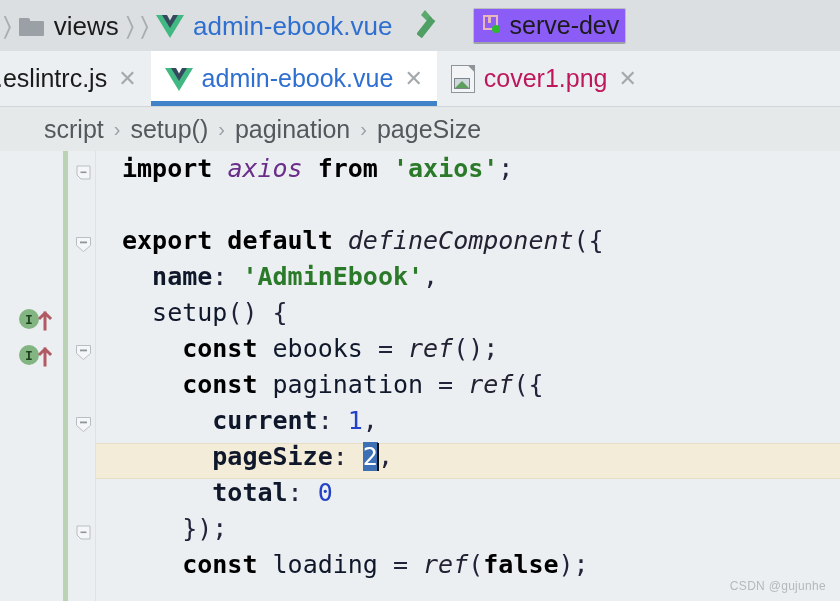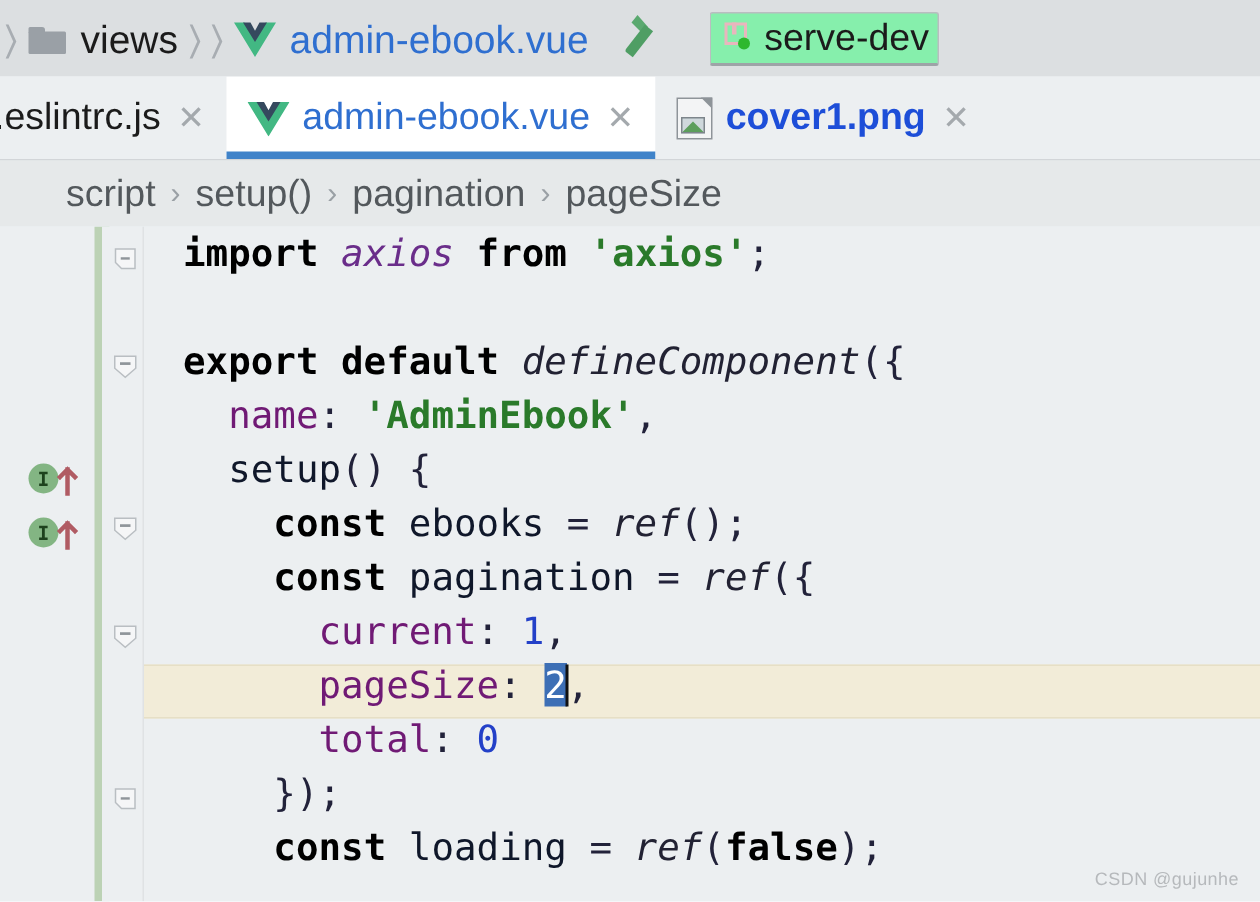--- a/index.html
+++ b/index.html
@@ -95,21 +95,21 @@
   .hammer-icon {
     width: 42px; height: 40px;
     flex: 0 0 auto;
   }
   .run-config {
     margin-left: 14px;
     height: 36px;
     display: flex;
     align-items: center;
     gap: 8px;
-    background: #86efac;
+    background: #8b5cf6;
     border: 1px solid #b9bdc0;
     border-bottom: 2px solid #9ea3a7;
     border-radius: 2px;
     padding: 0 6px 0 8px;
     box-sizing: border-box;
     flex: 0 0 auto;
   }
   .runcfg-icon {
     width: 20px; height: 22px;
     position: relative;
@@ -175,21 +175,21 @@
     height: 5px;
     background: #4083c9;
   }
   .tab-label {
     font-size: 25px;
     line-height: 1;
     white-space: nowrap;
   }
   .tab-label.js { color: #1b1b1b; }
   .tab-label.vue { color: #2f6fd0; }
-  .tab-label.png { color: #1d4ed8; font-weight: bold; }
+  .tab-label.png { color: #be185d; }
   .tab-close {
     font-size: 22px;
     color: #a4a9ad;
     line-height: 1;
     margin-left: 2px;
   }
   .img-icon {
     width: 24px; height: 28px;
     position: relative;
     flex: 0 0 auto;
@@ -320,21 +320,21 @@
   }
   .line {
     height: 36px;
     padding-left: 26px;
     box-sizing: border-box;
     position: relative;
     white-space: pre;
   }
   .kw   { color: #000000; font-weight: bold; }
   .id   { color: #0f172a; }
-  .prop { color: #701a75; font-weight: normal; }
+  .prop { color: #0f172a; font-weight: bold; }
   .str  { color: #2a7a2a; font-weight: bold; }
   .num  { color: #2340c8; }
   .fn   { color: #222233; font-style: italic; }
   .fnp  { color: #6a2d8a; font-style: italic; }
   .pl   { color: #22223a; }
   .sel  { background: #3d6fb5; color: #ffffff; }
   .caret {
     display: inline-block;
     width: 0;
     border-left: 2px solid #111;

